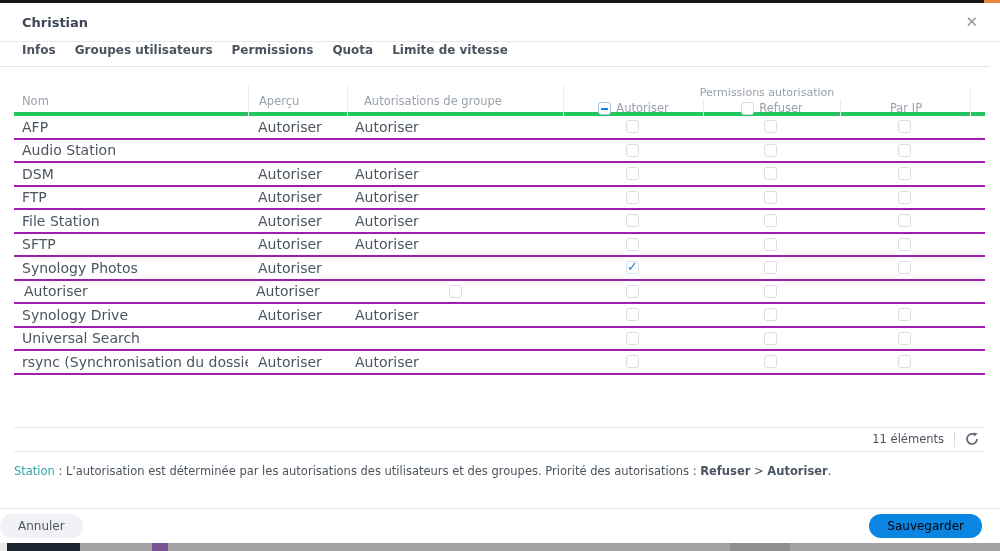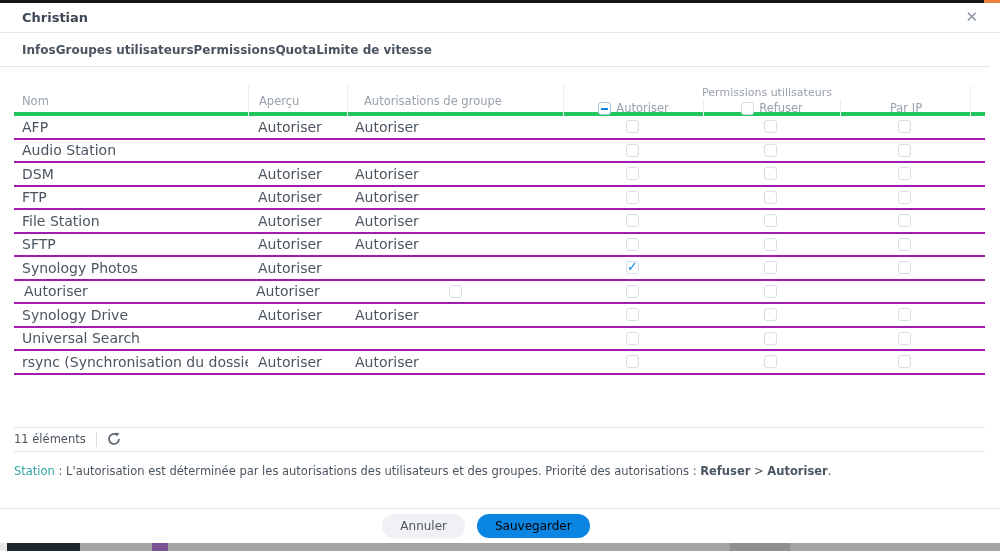--- a/index.html
+++ b/index.html
@@ -5,29 +5,29 @@
   * { margin:0; padding:0; box-sizing:border-box; }
   html,body { width:1000px; height:551px; overflow:hidden; background:#fff;
               font-family:"DejaVu Sans","Liberation Sans",sans-serif; }
   .dialog { position:relative; width:1000px; height:551px; background:#fff; }
 
   
   .topstrip { position:absolute; top:0; left:0; width:1000px; height:3px; background:#151515; }
   .topstrip .orange { position:absolute; right:0; top:0; width:16px; height:3px; background:#e8823c; }
 
   
-  .titlebar { position:absolute; top:3px; left:0; right:0; height:30px;
+  .titlebar { position:absolute; top:3px; left:0; right:0; height:39px;
               border-bottom:1px solid #e7e9ec; display:flex; align-items:center; padding:0 22px; }
   .title { font-size:13px; font-weight:bold; color:#3c4654; }
   .close { margin-left:auto; font-size:15px; color:#8d96a0; cursor:pointer; line-height:1; }
 
   
   .tabs { position:absolute; top:34px; left:0; right:10px; height:33px;
           border-bottom:1px solid #e3e6e9; display:flex; align-items:flex-start;
-          padding-left:22px; }
+          padding-left:22px; gap:19px; }
   .tab { font-size:12px; font-weight:bold; color:#4a5460; cursor:pointer; position:relative;
          height:100%; display:flex; align-items:center; }
   .tab.active { color:#0a86e2; }
   .tab.active::after { content:""; position:absolute; left:50%; bottom:-5px; width:8px; height:8px;
          background:#fff; border-left:1px solid #d9dde1; border-top:1px solid #d9dde1;
          transform:translateX(-50%) rotate(45deg); }
 
   
   .table { position:absolute; top:85px; left:14px; width:971px; }
   .thead { display:grid; grid-template-columns:234px 99px 216px 407px 15px;
@@ -55,33 +55,33 @@
   .row { display:grid; grid-template-columns:234px 99px 216px 139px 137px 131px 15px;
          height:23.5px; border-bottom:2px solid #a21caf; color:#4b5560; font-size:14px; }
   .td { display:flex; align-items:center; overflow:hidden; white-space:nowrap; }
   .td.name { padding-left:8px; }
   .td.prev { padding-left:10px; }
   .td.grp  { padding-left:8px; }
   .td.chk  { justify-content:center; }
 
   .spacer { height:52px; }
   .tfoot { height:25px; border-top:1px solid #e3e6e9; border-bottom:1px solid #e3e6e9;
-           display:flex; align-items:center; gap:10px; padding-right:6px;
+           display:flex; align-items:center; justify-content:flex-end; gap:10px; padding-right:6px;
            color:#4b5560; font-size:11.5px; }
   .vdiv { width:1px; height:15px; background:#d8dcE0; }
   .refresh { display:flex; align-items:center; cursor:pointer; }
 
   
   .note { position:absolute; top:464px; left:14px; right:10px; font-size:11.5px; color:#4b5560; }
   .note .lbl { color:#33a4a9; }
   .note b { font-weight:bold; }
 
   
   .btnrow { position:absolute; top:508px; left:0; right:0; height:35px; border-top:1px solid #e7e9ec;
-            display:flex; align-items:center; justify-content:center; gap:12px; padding-right:28px; }
+            display:flex; align-items:center; justify-content:space-between; gap:12px; padding-right:18px; }
   .btn { height:24px; border:none; border-radius:12px; font-size:12px; padding:0 18px; cursor:pointer;
          font-family:inherit; display:flex; align-items:center; }
   .btn.cancel { background:#f0f1f4; color:#51565e; }
   .btn.save { background:#0a86e2; color:#000000; }
 
   
   .bottomstrip { position:absolute; top:543px; left:0; width:1000px; height:8px; background:#a3a3a3; }
   .bottomstrip .b1 { position:absolute; left:0; top:0; width:7px; height:8px; background:#e9e9e9; }
   .bottomstrip .b2 { position:absolute; left:7px; top:0; width:73px; height:8px; background:#1c2530; }
   .bottomstrip .b3 { position:absolute; left:152px; top:0; width:16px; height:8px; background:#7a5294; }
@@ -108,21 +108,21 @@
     <div class="tab">Quota</div>
     <div class="tab">Limite de vitesse</div>
   </div>
 
   <div class="table">
     <div class="thead">
       <div class="th c1">Nom</div>
       <div class="th c2">Aperçu</div>
       <div class="th c3">Autorisations de groupe</div>
       <div class="th c4">
-        <div class="perm-title">Permissions utilisateurs</div>
+        <div class="perm-title">Permissions autorisation</div>
         <div class="subcols">
           <div class="subcol">
             <span class="cb indet"></span>
             <span>Autoriser</span>
           </div>
           <div class="subcol">
             <span class="cb"></span>
             <span>Refuser</span>
           </div>
           <div class="subcol">

